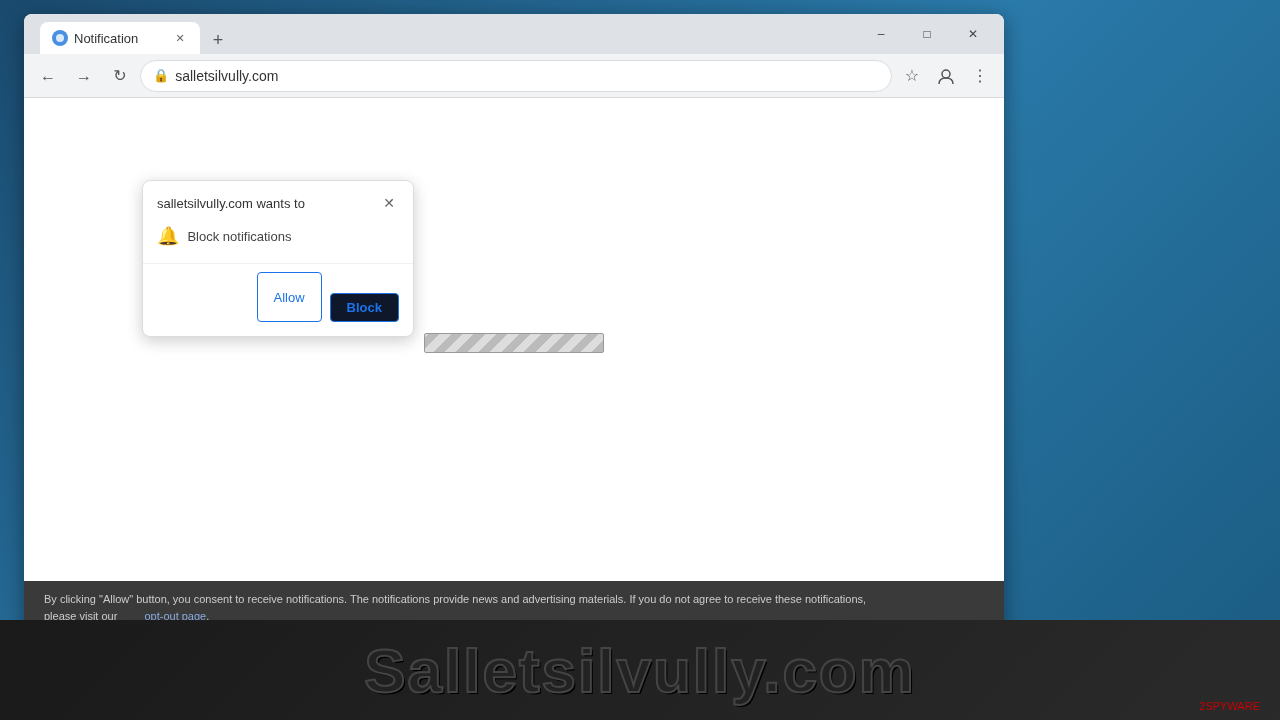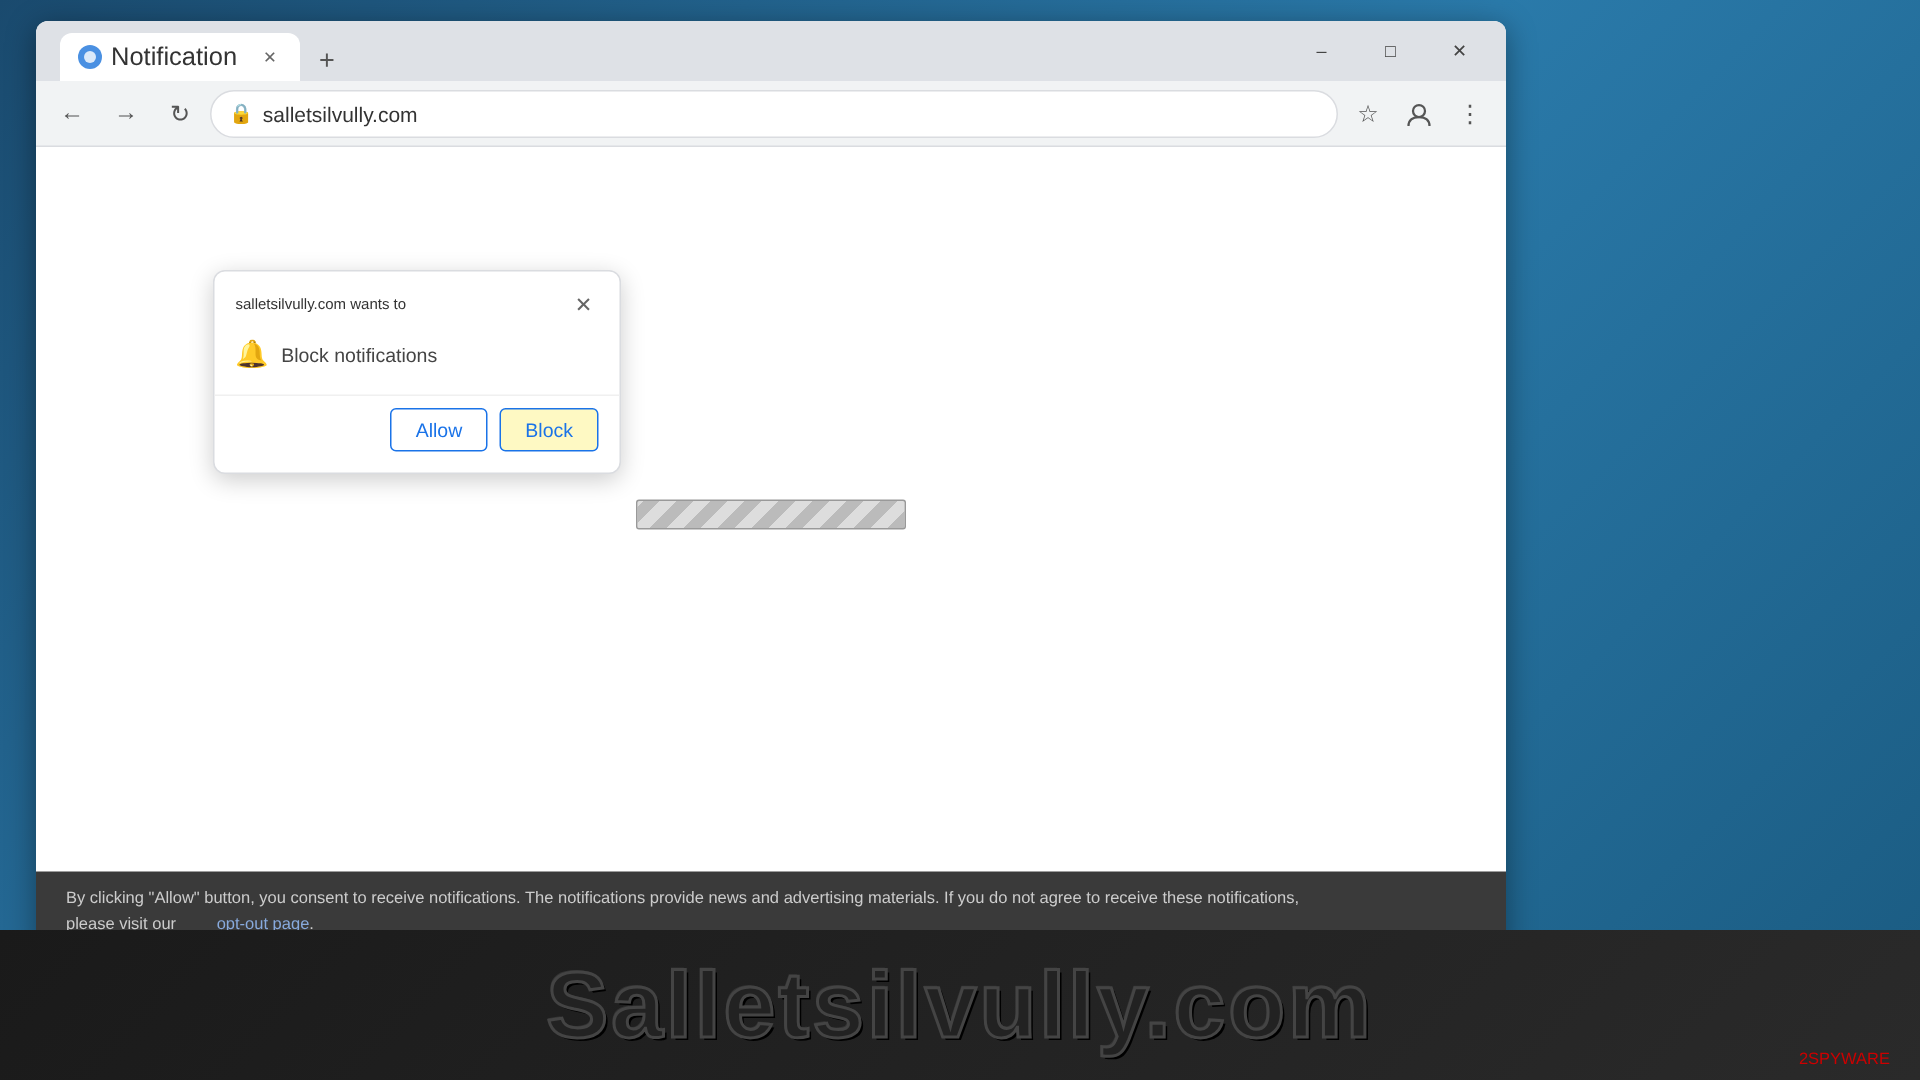--- a/index.html
+++ b/index.html
@@ -96,21 +96,21 @@
       align-items: center;
       justify-content: center;
       flex-shrink: 0;
     }
     .tab-favicon svg { width: 10px; height: 10px; }
     .tab-label {
       flex: 1;
       overflow: hidden;
       text-overflow: ellipsis;
       white-space: nowrap;
-      font-size: 17px;
+      font-size: 13px;
     }
     .tab-close {
       width: 16px;
       height: 16px;
       border-radius: 50%;
       display: flex;
       align-items: center;
       justify-content: center;
       font-size: 11px;
       cursor: pointer;
@@ -254,21 +254,21 @@
       padding: 0;
       z-index: 100;
     }
     .notif-header {
       display: flex;
       align-items: center;
       justify-content: space-between;
       padding: 12px 14px 8px 14px;
     }
     .notif-title {
-      font-size: 10px;
+      font-size: 13px;
       font-weight: 500;
       color: #333;
     }
     .notif-close {
       width: 20px;
       height: 20px;
       display: flex;
       align-items: center;
       justify-content: center;
       cursor: pointer;
@@ -304,26 +304,27 @@
       color: #1a73e8;
       border-radius: 4px;
       font-size: 13px;
       cursor: pointer;
       font-weight: 500;
       text-align: right;
     }
     .btn-block {
       padding: 6px 16px;
       border: 1px solid #1a73e8;
-      background: #fef9c3;
+      background: #0f172a;
       color: #1a73e8;
       border-radius: 4px;
       font-size: 13px;
       cursor: pointer;
-      font-weight: 400;
+      font-weight: 700;
+      margin-top: 21px;
     }
 
     
     .watermark-bar {
       position: absolute;
       bottom: 0;
       left: 0;
       right: 0;
       height: 100px;
       background: linear-gradient(135deg, #1a1a1a 0%, #2a2a2a 100%);

